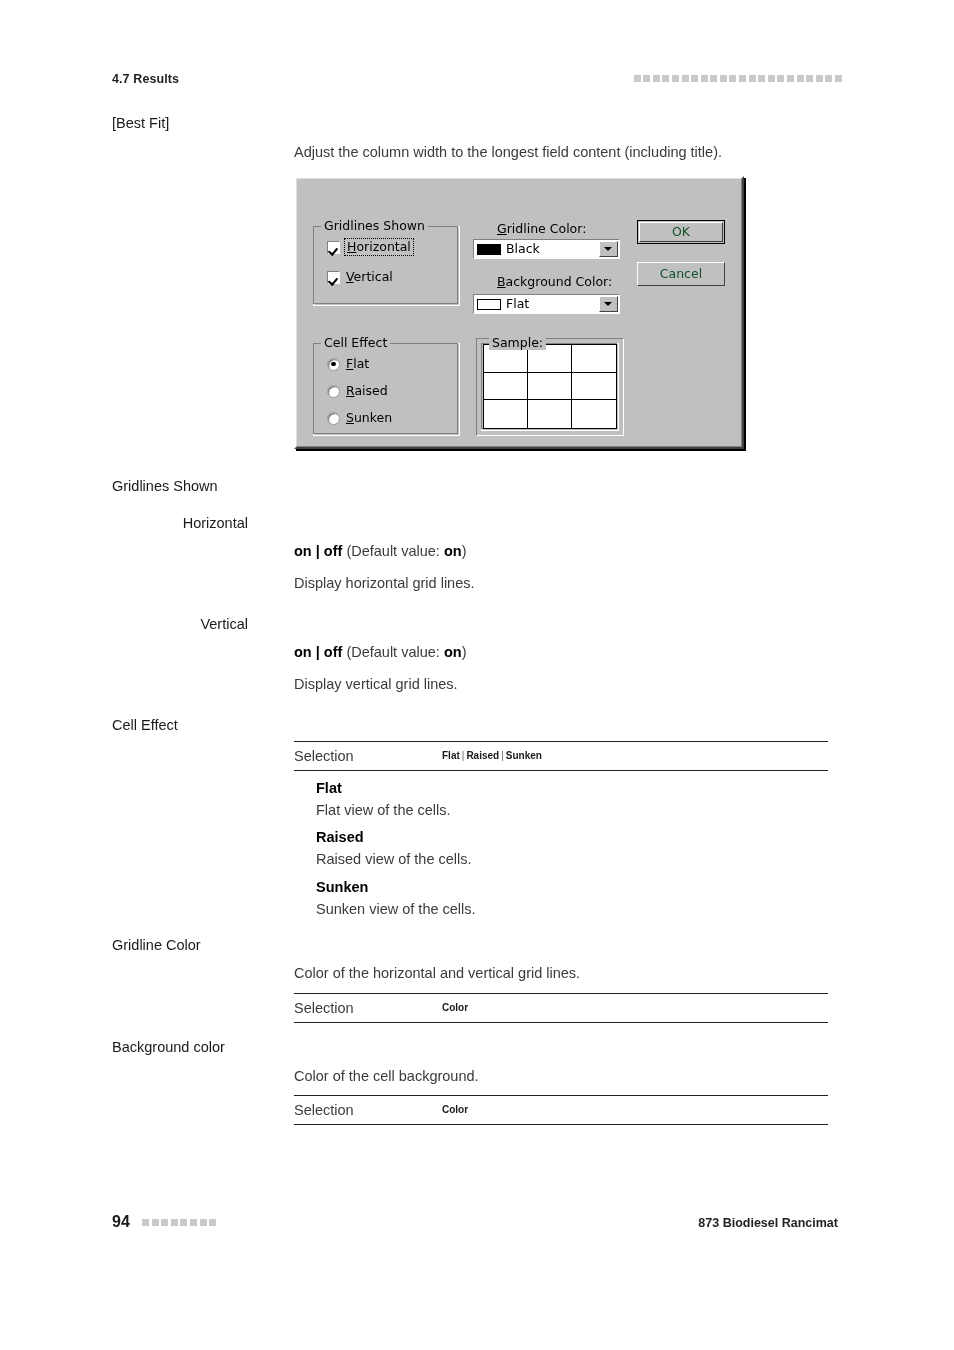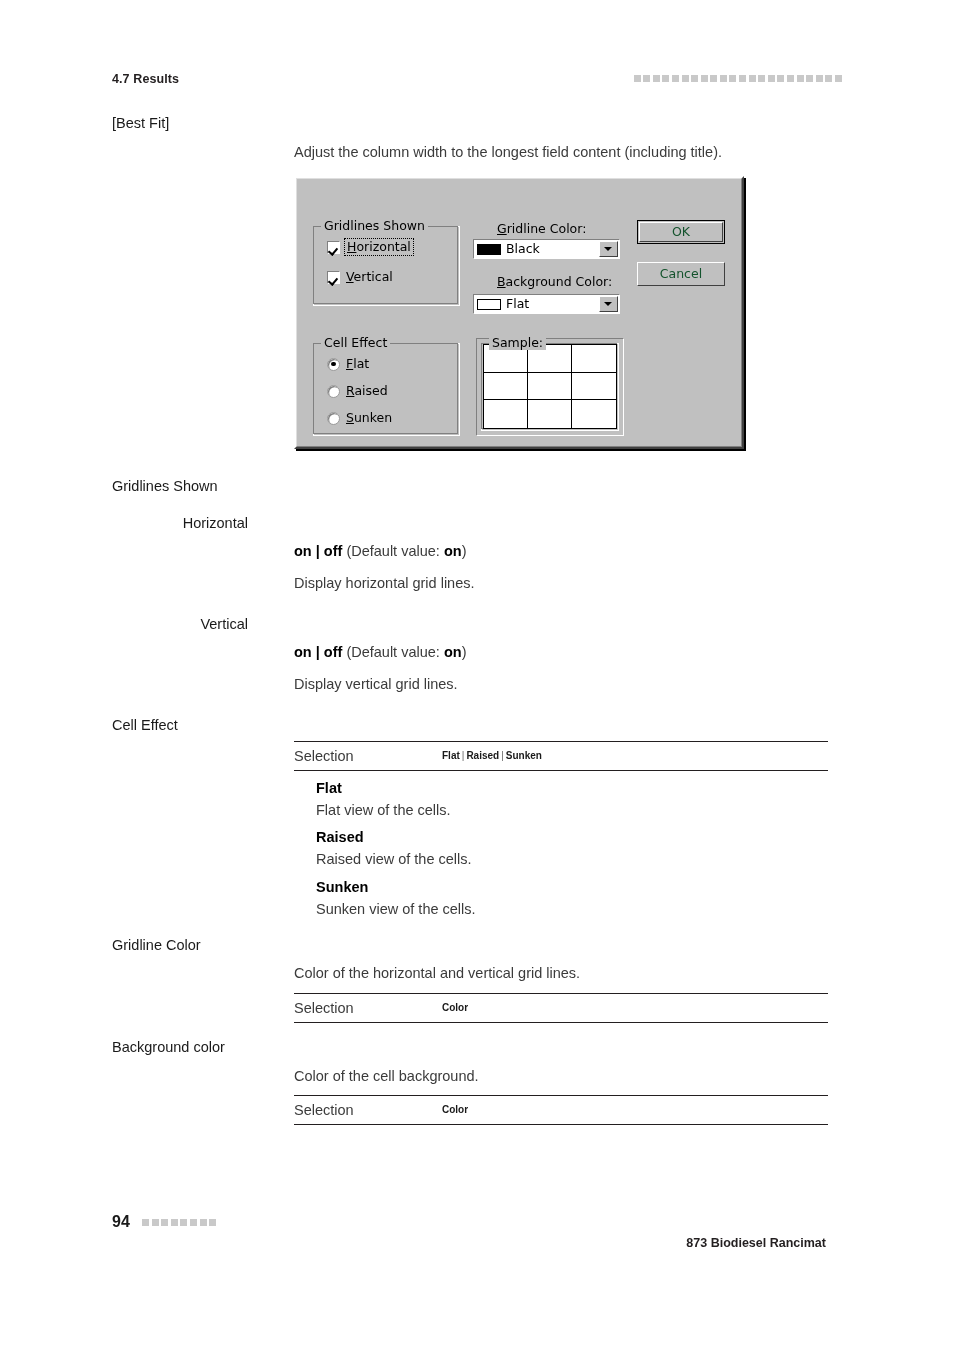--- a/index.html
+++ b/index.html
@@ -130,28 +130,27 @@
     font-weight: 700;
     color: #1a1a1a;
     line-height: 20px;
   }
   .sq-row.foot {
     left: 30px;
     top: 7px;
   }
   .foot-right {
     position: absolute;
-    right: 16px;
+    right: 4px;
     top: 2px;
     font-size: 12.5px;
     font-weight: 700;
     color: #231f20;
     line-height: 18px;
     white-space: nowrap;
-    margin-top: 20px;
   }
 
   
   .dlg {
     position: absolute;
     left: 294px;
     top: 176px;
     width: 450px;
     height: 273px;
     background: #c0c0c0;

